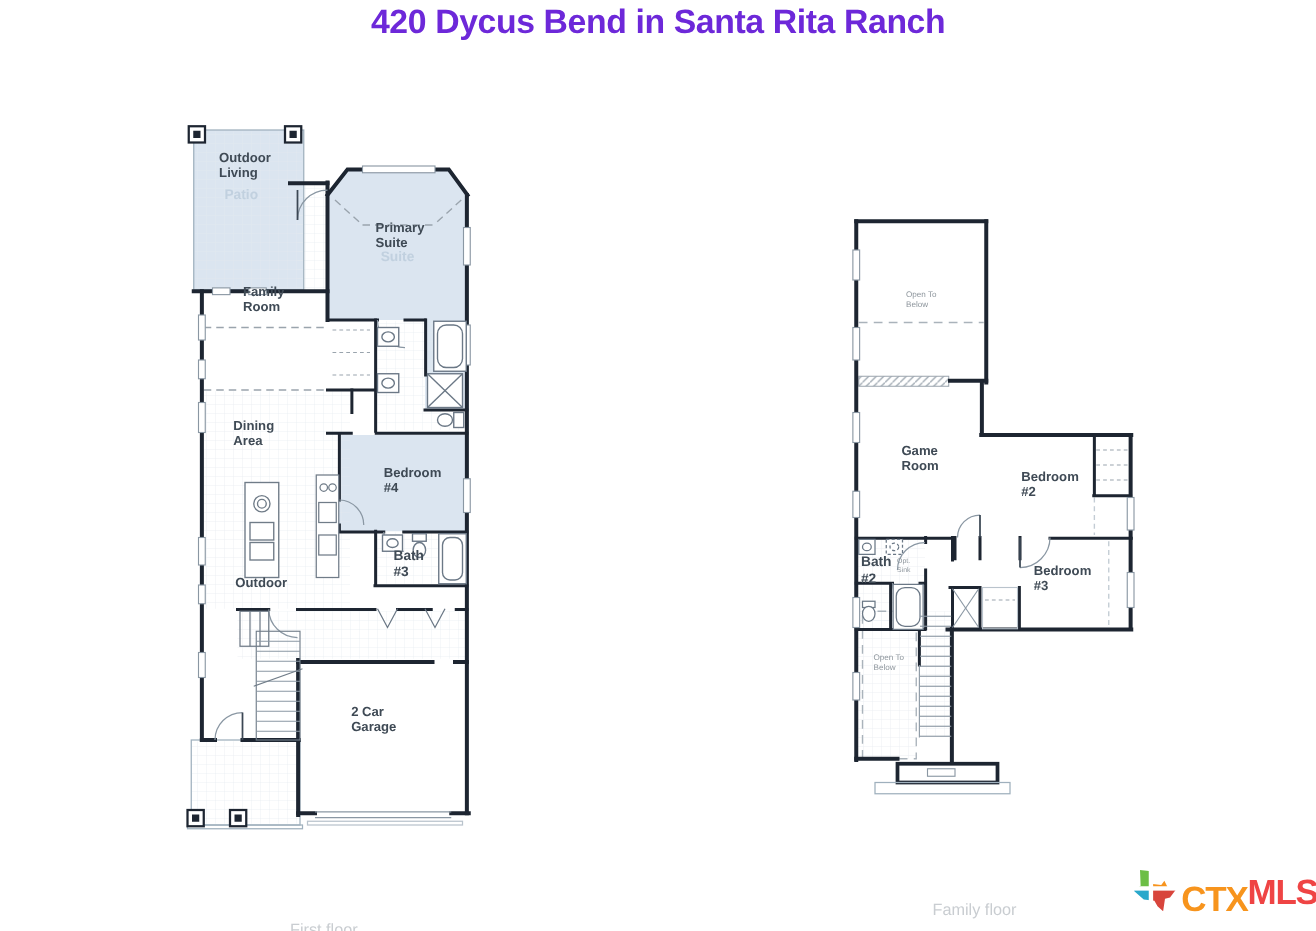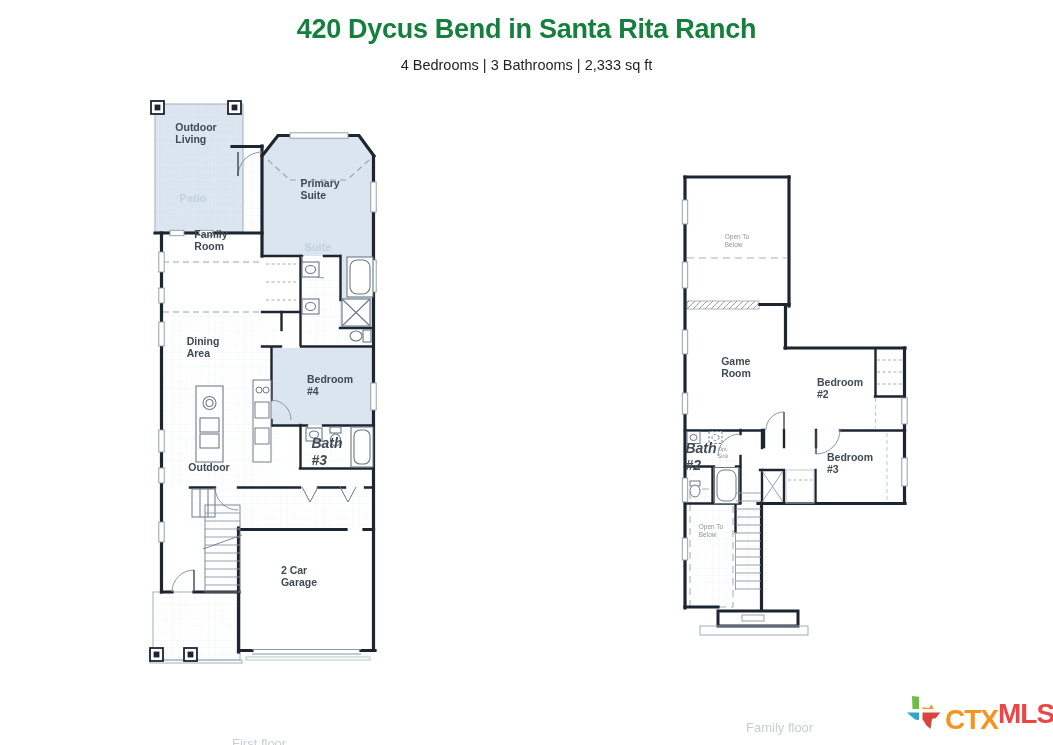--- a/index.html
+++ b/index.html
@@ -1,46 +1,45 @@
 <!DOCTYPE html>
 <html><head>
 <meta charset="utf-8">
 <style>
   html,body{margin:0;padding:0;background:#fff;}
   #page{position:relative;width:1053px;height:745px;background:#ffffff;overflow:hidden;
         font-family:"Liberation Sans","DejaVu Sans",sans-serif;}
   
   .hdr{position:absolute;left:0;top:2px;width:1053px;text-align:center;}
-  .hdr h1{margin:12px;font-size:27px;font-weight:bold;color:#15803d;letter-spacing:-0.3px;}
+  .hdr h1{margin:0;font-size:27px;font-weight:bold;color:#6d28d9;letter-spacing:-0.3px;}
   .hdr .sub{margin-top:2px;font-size:14.5px;color:#1f1f1f;}
   
   .plan{position:absolute;}
   
   .room-label{position:absolute;transform:translate(-50%,-50%);white-space:pre-line;
               text-align:left;font-weight:bold;font-size:10.5px;line-height:1.18;
               color:#3f4a55;pointer-events:none;}
-  .room-label.small{font-size:14px;font-style:italic;}
+  .room-label.small{font-size:11px;}
   .room-label.tiny{font-size:6.5px;font-weight:normal;color:#8d959c;line-height:1.25;}
   .room-label.micro{font-size:5.5px;font-weight:normal;color:#8d959c;line-height:1.2;}
-  .room-label.ghost{color:rgba(172,192,210,0.55);font-size:11px;margin-top:41px;}
+  .room-label.ghost{color:rgba(172,192,210,0.55);font-size:11px;}
   .floor-caption{position:absolute;font-size:13px;color:#c9cdd1;}
   
   .logo{position:absolute;left:902px;top:692px;display:flex;align-items:center;}
   .logo .word{font-size:28px;font-weight:bold;letter-spacing:-1px;margin-left:3px;}
   .logo .ctx{color:#f7941d;margin-top:12px;}
   .logo .mls{color:#ef4444;}
 </style>
 </head>
 <body>
 
 <div id="page">
 
   <div class="hdr">
     <h1>420 Dycus Bend in Santa Rita Ranch</h1>
-    <div class="sub">4 Bedrooms | 3 Bathrooms | 2,333 sq ft</div>
   </div>
 
   <svg class="plan" style="left:148px;top:98px;" width="235" height="575" viewBox="148 98 235 575">
     <defs>
       <pattern id="g1" width="7.2" height="7.2" patternUnits="userSpaceOnUse">
         <path d="M7.2,0 V7.2 H0" fill="none" stroke="#e3e9ee" stroke-width="0.6"></path>
       </pattern>
     </defs>
 
     <g>

